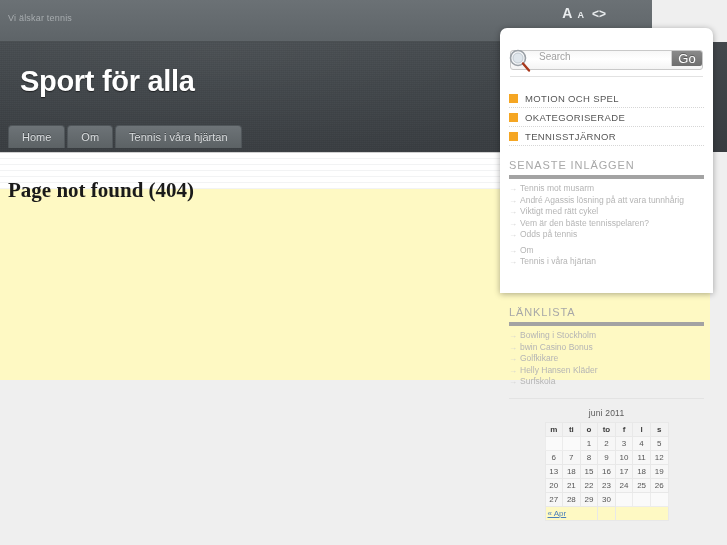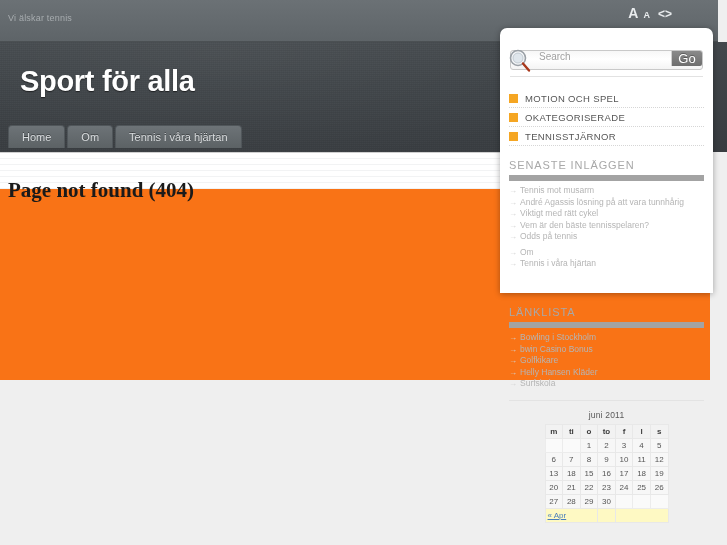--- a/index.html
+++ b/index.html
@@ -17,21 +17,21 @@
     position: relative;
     width: 727px;
     height: 545px;
     background: #efefef;
   }
 
   
   .topbar {
     position: absolute;
     left: 0; top: 0;
-    width: 718px; height: 42px;
+    width: 652px; height: 42px;
     background: linear-gradient(180deg, #6b7175 0%, #646a6e 55%, #5e6468 100%);
     border-bottom: 1px solid #4b5053;
     padding-left: 8px;
   }
   .topbar-tagline {
     position: absolute;
     left: 8px; top: 13px;
     font-size: 9px;
     color: #a7acaf;
     letter-spacing: 0.2px;
@@ -102,21 +102,21 @@
     text-shadow: 0 -1px 0 rgba(0,0,0,0.4);
     cursor: pointer;
     white-space: nowrap;
   }
 
   
   .content {
     position: absolute;
     left: 0; top: 152px;
     width: 710px; height: 228px;
-    background: #f97316;
+    background: #fef9c3;
     border-top: 1px solid #cfcfcf;
     overflow: hidden;
   }
   .content-lines {
     position: absolute;
     left: 0; top: 0; right: 0; height: 36px;
     background: repeating-linear-gradient(180deg,
       #ffffff 0 5px,
       #f2f3f4 5px 6px);
   }
@@ -222,21 +222,21 @@
   }
 
   
   .sb-head {
     margin: 13px 9px 0 9px;
     font-size: 11px;
     color: #a8a8a8;
     letter-spacing: 0.9px;
     font-weight: normal;
     padding-bottom: 4px;
-    border-bottom: 6px solid #a3a3a3;
+    border-bottom: 4px solid #a3a3a3;
     white-space: nowrap;
   }
   .sb-list { margin: 4px 9px 0 9px; list-style: none; }
   .sb-list li {
     font-size: 8.5px;
     color: #b5b5b5;
     line-height: 11.5px;
     white-space: nowrap;
     cursor: pointer;
   }

